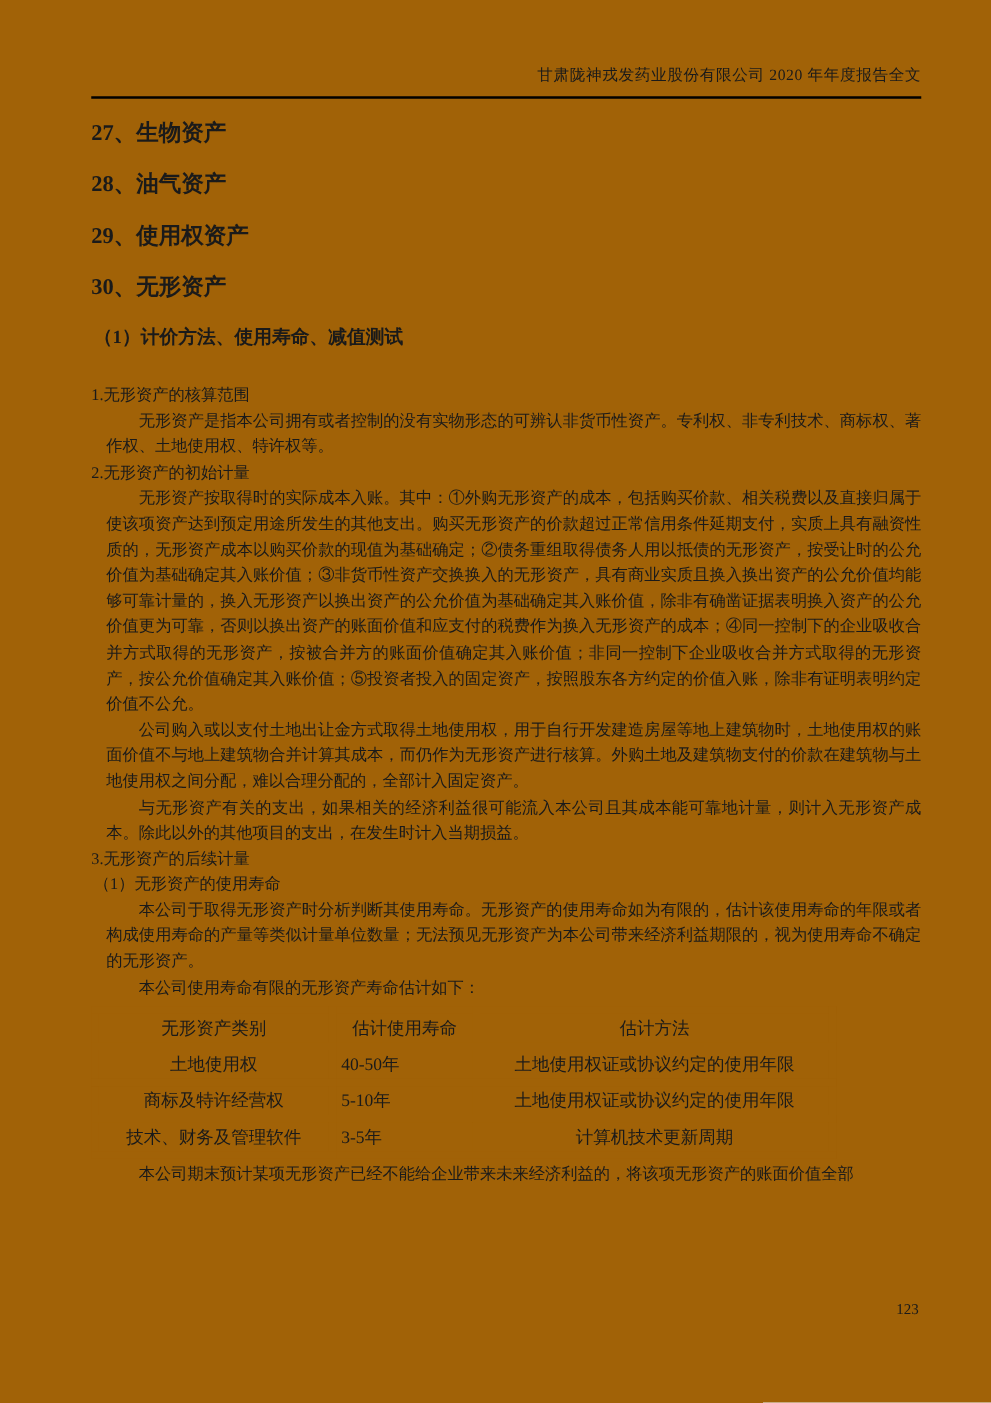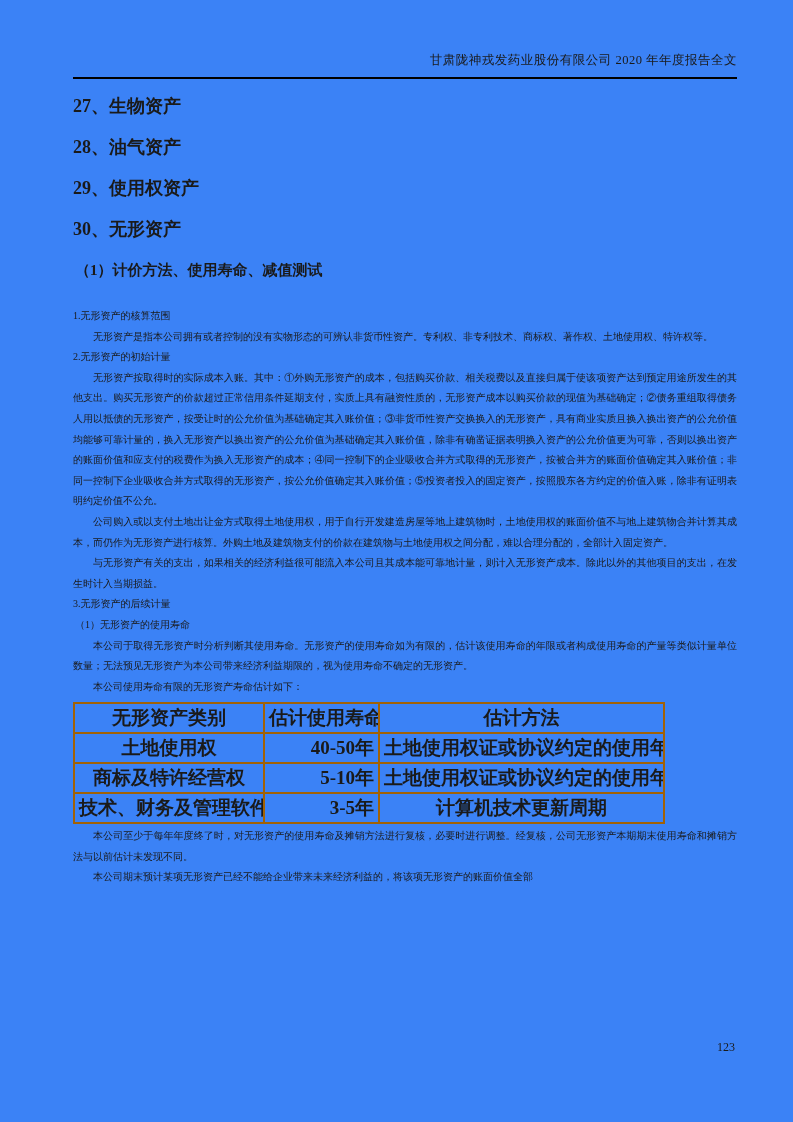--- a/index.html
+++ b/index.html
@@ -1,20 +1,20 @@
 <!DOCTYPE html>
 <html lang="zh"><head>
 <meta charset="utf-8">
 <style>
   html,body{margin:0;padding:0;background:#e8e8e8;}
   .page{
     position:relative;
     width:793px;height:1122px;
     margin:0 auto;
-    background:#3b82f6;
+    background:#a16207;
     font-family:"Liberation Serif","DejaVu Serif",serif;
     color:#1a1a1a;
     overflow:hidden;
     box-sizing:border-box;
   }
   .content{
     position:absolute;
     left:73px;top:52px;
     width:664px;
   }
@@ -36,49 +36,49 @@
   .sub-heading{
     font-size:15px;
     font-weight:bold;
     line-height:17px;
     margin:24px 0 0 0;
     padding-left:2px;
   }
   .body-text{margin-top:27px;}
   .body-text p{
     margin:0;
-    font-size:10px;
+    font-size:13px;
     line-height:20.6px;
     text-align:justify;
     text-justify:inter-ideograph;
   }
   p.plain{text-indent:0;}
-  p.indent{text-indent:2em;}
+  p.indent{text-indent:2em;margin-left:12px;}
   p.sub{text-indent:2px;}
   table.life-table{
     border-collapse:collapse;
     margin:5px 0 2px 0;
     width:590px;
     table-layout:fixed;
   }
   .life-table th,.life-table td{
-    border:2px solid #a16207;
-    font-size:19px;
-    font-weight:bold;
+    border:6px solid #a16207;
+    font-size:14px;
+    font-weight:normal;
     padding:1px 4px;
     height:21px;
     overflow:hidden;
     white-space:nowrap;
   }
   .life-table col.c1{width:190px;}
   .life-table col.c2{width:115px;}
   .life-table col.c3{width:285px;}
   .life-table th{text-align:center;}
   .life-table td.al{text-align:center;}
-  .life-table td.ac{text-align:right;}
+  .life-table td.ac{text-align:left;}
   .page-number{
     position:absolute;
     top:1040px;
     right:58px;
     font-size:12px;
   }
 </style>
 </head>
 <body>
 
@@ -133,19 +133,18 @@
             <td class="al">土地使用权证或协议约定的使用年限</td>
           </tr>
           <tr>
             <td class="al">技术、财务及管理软件</td>
             <td class="ac">3-5年</td>
             <td class="al">计算机技术更新周期</td>
           </tr>
         </tbody>
       </table>
 
-      <p class="indent">本公司至少于每年年度终了时，对无形资产的使用寿命及摊销方法进行复核，必要时进行调整。经复核，公司无形资产本期期末使用寿命和摊销方法与以前估计未发现不同。</p>
       <p class="indent">本公司期末预计某项无形资产已经不能给企业带来未来经济利益的，将该项无形资产的账面价值全部</p>
     </div>
   </div>
 
   <div class="page-number">123</div>
 </div>
 
 </body></html>

